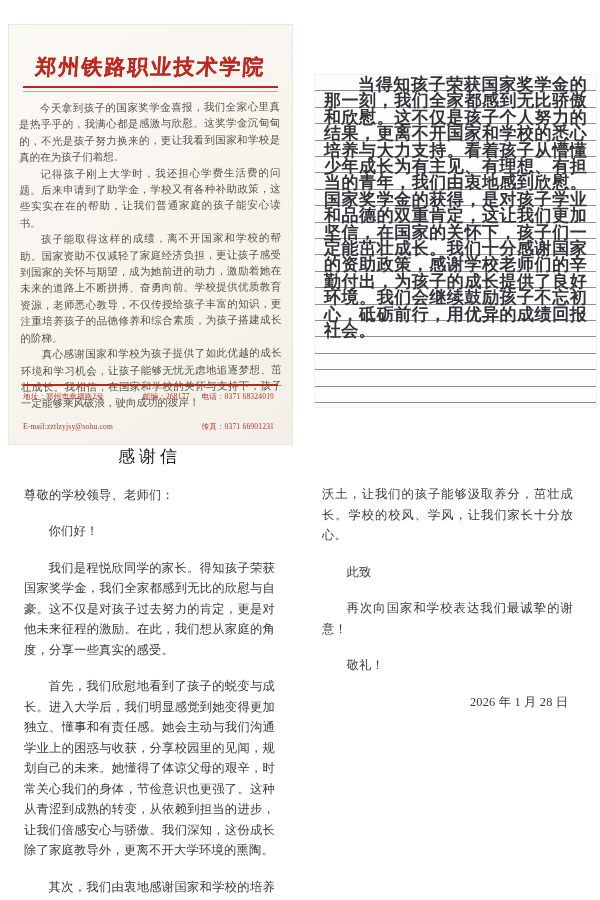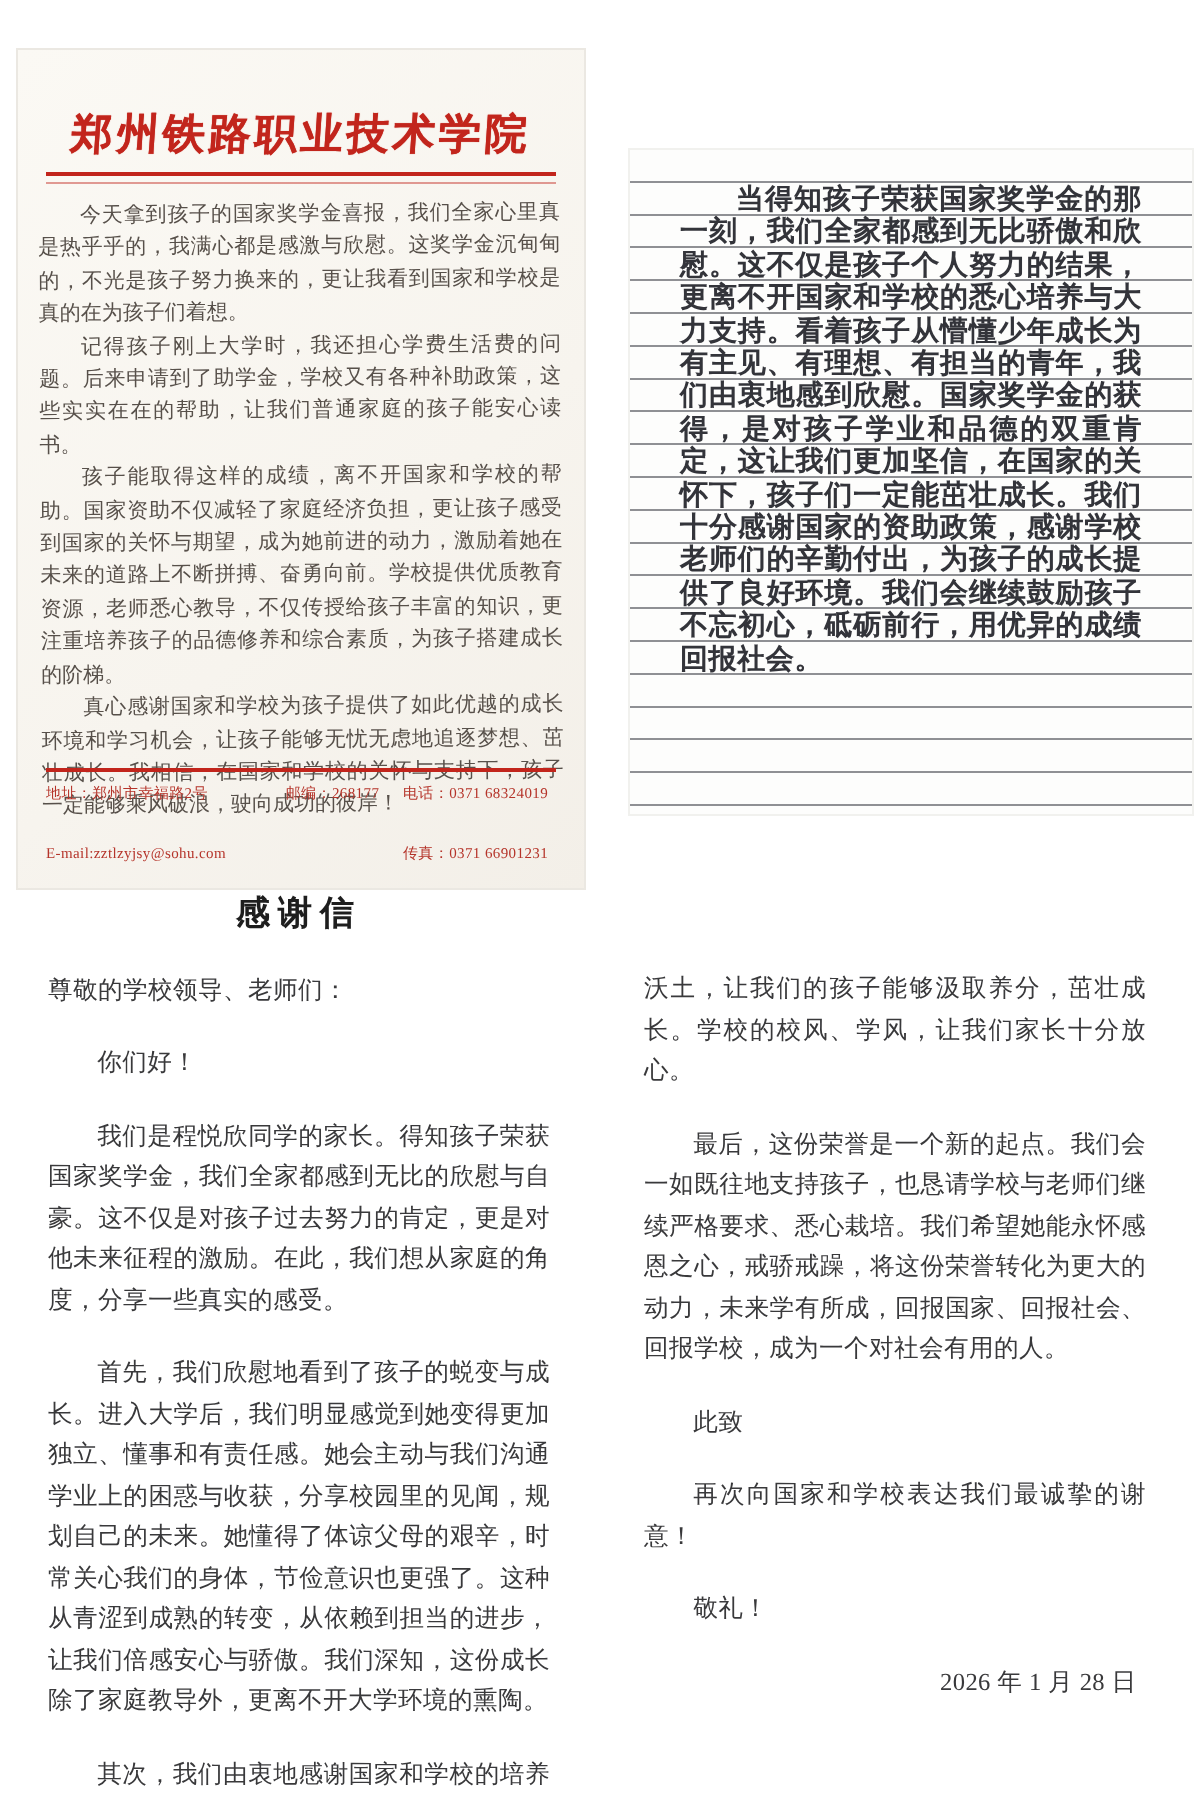--- a/index.html
+++ b/index.html
@@ -46,39 +46,39 @@
   .scan-right {
     position:absolute; left:314px; top:74px; width:283px; height:334px;
     box-sizing:border-box; padding:1px 9px 0;
     border:1px solid #f1f1ee;
     background-color:#fdfdfc;
     background-image:repeating-linear-gradient(
       to bottom, transparent 0px, transparent 15.4px,
       #8f9094 15.4px, #8f9094 16.4px);
   }
   .hw-right {
-    margin:16px; text-indent:2em; text-align:justify;
+    margin:0; text-indent:2em; text-align:justify;
     font-family:"DejaVu Sans",sans-serif;
-    font-size:14px; font-weight:600; line-height:16.4px;
+    font-size:17px; font-weight:600; line-height:16.4px;
     color:#33343a; letter-spacing:.3px;
   }
 
   
   .col {
     position:absolute; width:283px;
     font-size:12.3px; line-height:20.5px; color:#39393b;
     text-align:justify; letter-spacing:.2px;
   }
   .col p { margin:16px; }
   .indent { text-indent:2em; }
   .col-left { left:8px; top:447px; height:453px; overflow:hidden; }
   .col-right { left:306px; top:468px; }
   .letter-title {
     margin:0 0 17px; text-align:center;
-    font-size:17px; font-weight:bold; color:#1e1e1e; letter-spacing:4px;
+    font-size:17px; font-weight:normal; color:#1e1e1e; letter-spacing:4px;
   }
   .closing-block { margin-top:20.5px; }
   .date-line { margin-top:50px; text-indent:0; text-align:left; padding-left:148px; white-space:nowrap; }
 </style>
 </head>
 <body>
 
 <div class="canvas">
 
   <section class="scan-left">
@@ -111,20 +111,19 @@
     <h2 class="letter-title">感谢信</h2>
     <p>尊敬的学校领导、老师们：</p>
     <p class="indent">你们好！</p>
     <p class="indent">我们是程悦欣同学的家长。得知孩子荣获国家奖学金，我们全家都感到无比的欣慰与自豪。这不仅是对孩子过去努力的肯定，更是对他未来征程的激励。在此，我们想从家庭的角度，分享一些真实的感受。</p>
     <p class="indent">首先，我们欣慰地看到了孩子的蜕变与成长。进入大学后，我们明显感觉到她变得更加独立、懂事和有责任感。她会主动与我们沟通学业上的困惑与收获，分享校园里的见闻，规划自己的未来。她懂得了体谅父母的艰辛，时常关心我们的身体，节俭意识也更强了。这种从青涩到成熟的转变，从依赖到担当的进步，让我们倍感安心与骄傲。我们深知，这份成长除了家庭教导外，更离不开大学环境的熏陶。</p>
     <p class="indent">其次，我们由衷地感谢国家和学校的培养与资助。国家设立奖学金，不仅给予了优秀学子物质上的奖励，更是一份沉甸甸的精神荣誉，极大地激发了孩子们奋发向上的动力。我们作为普通家庭，深深感受到国家政策对教育、对人才的重视与关怀。同时，我们更要感谢郑州铁路职业技术学院！是学校提供了优质的学习资源和平台，是老师们倾注了无私的教诲与心血，辅导员给予了细致的关心与引导。正是这片</p>
   </section>
 
   <section class="col col-right">
     <p>沃土，让我们的孩子能够汲取养分，茁壮成长。学校的校风、学风，让我们家长十分放心。</p>
-    <p class="indent">最后，这份荣誉是一个新的起点。我们会一如既往地支持孩子，也恳请学校与老师们继续严格要求、悉心栽培。我们希望她能永怀感恩之心，戒骄戒躁，将这份荣誉转化为更大的动力，未来学有所成，回报国家、回报社会、回报学校，成为一个对社会有用的人。</p>
     <p class="indent closing-block">此致</p>
     <p class="indent">再次向国家和学校表达我们最诚挚的谢意！</p>
     <p class="indent">敬礼！</p>
     <p class="date-line">2026 年 1 月 28 日</p>
   </section>
 
 </div>
 
 </body></html>

